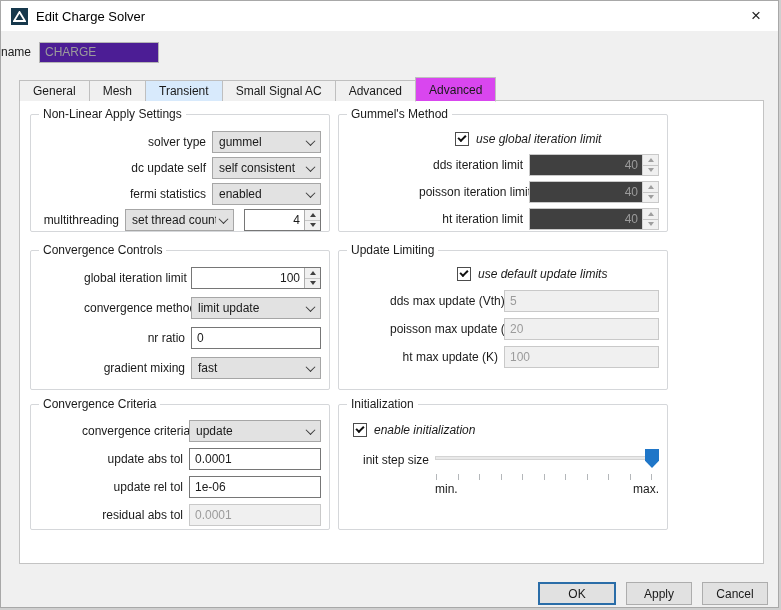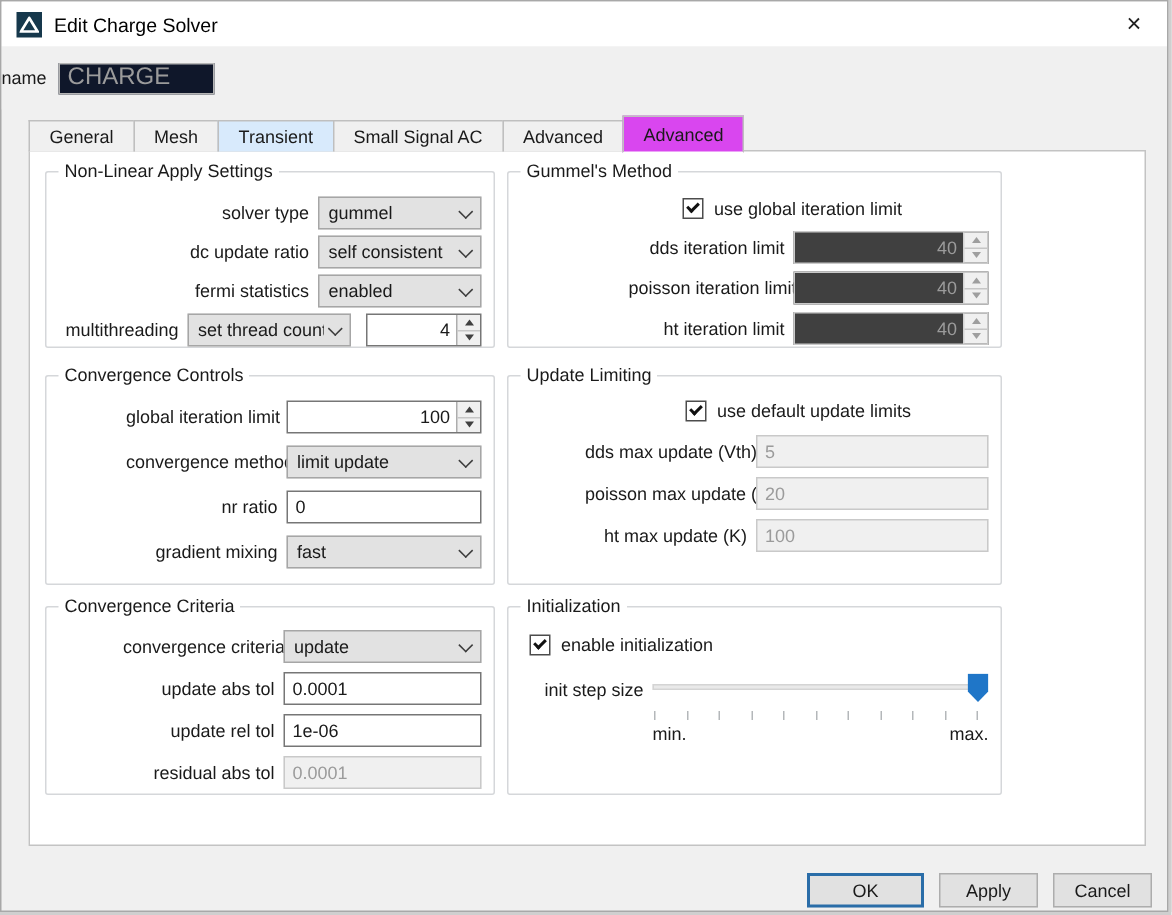--- a/index.html
+++ b/index.html
@@ -16,22 +16,22 @@
           justify-content:center; margin-right:8px; flex:none; }
   .win-title { font-size:13px; color:#000; }
   .close-btn { position:absolute; right:10px; top:3px; width:24px; height:24px;
                display:flex; align-items:center; justify-content:center;
                font-size:17px; font-weight:300; color:#222; }
 
   
   .name-row { position:absolute; top:30px; left:0; right:0; height:42px; background:#f0f0f0;
               display:flex; align-items:center; }
   .name-label { margin-right:8px; }
-  .name-input { width:104px; height:21px; background:#0f172a; border:1px solid #b5b5b5;
-                color:#9b9b9b; padding:0 5px; font-size:16px; font-family:inherit; }
+  .name-input { width:120px; height:21px; background:#4c1d95; border:1px solid #b5b5b5;
+                color:#9b9b9b; padding:0 5px; font-size:12px; font-family:inherit; }
 
   
   .tabbar { position:absolute; left:18px; top:75px; height:25px; display:flex;
             align-items:flex-end; z-index:3; }
   .tab { height:21px; line-height:20px; padding:0 13px; background:#f0f0f0;
          border:1px solid #bfbfbf; border-bottom:none; margin-right:-1px; white-space:nowrap; }
   .tab.hl { background:#d8eafc; }
   .tab.active { height:25px; line-height:24px; background:#d946ef; position:relative;
                 z-index:4; margin-bottom:-1px; border-bottom:1px solid #ffffff; }
 
@@ -68,21 +68,21 @@
   .tri-up { width:0; height:0; border-left:3px solid transparent; border-right:3px solid transparent;
             border-bottom:4px solid #404040; }
   .tri-dn { width:0; height:0; border-left:3px solid transparent; border-right:3px solid transparent;
             border-top:4px solid #404040; }
   .spin.disabled { background:#404040; border-color:#c9c9c9; }
   .spin.disabled .sval { color:#9b9b9b; }
   .spin.disabled .spin-btns { border-left-color:#d4d4d4; background:#f0f0f0; }
   .spin.disabled .tri-up { border-bottom-color:#9e9e9e; }
   .spin.disabled .tri-dn { border-top-color:#9e9e9e; }
 
-  .cbrow { display:flex; align-items:center; height:18px; }
+  .cbrow { display:flex; align-items:center; height:18px;font-style:italic; }
   .cb { width:14px; height:14px; border:1px solid #4c4c4c; background:#fff; position:relative;
         flex:none; }
   .checkmark { position:absolute; left:2px; top:2px; width:8px; height:5px;
                border-left:2px solid #111; border-bottom:2px solid #111;
                transform:rotate(-45deg); }
   .cblabel { margin-left:7px; white-space:nowrap; }
 
   
   .slider-widget { flex:1; position:relative; height:48px; }
   .groove { position:absolute; left:0; right:2px; top:8px; height:4px; background:#e9e9e9;
@@ -143,21 +143,21 @@
       <span class="group-title">Non-Linear Apply Settings</span>
       <div class="gbody" style="top:16px;">
         <div class="row">
           <span class="rlabel">solver type</span>
           <div class="combo" style="width:109px;">
             <span class="ctext">gummel</span>
             <span class="chev"></span>
           </div>
         </div>
         <div class="row">
-          <span class="rlabel">dc update ratio</span>
+          <span class="rlabel">dc update self</span>
           <div class="combo" style="width:109px;">
             <span class="ctext">self consistent</span>
             <span class="chev"></span>
           </div>
         </div>
         <div class="row">
           <span class="rlabel">fermi statistics</span>
           <div class="combo" style="width:109px;">
             <span class="ctext">enabled</span>
             <span class="chev"></span>

